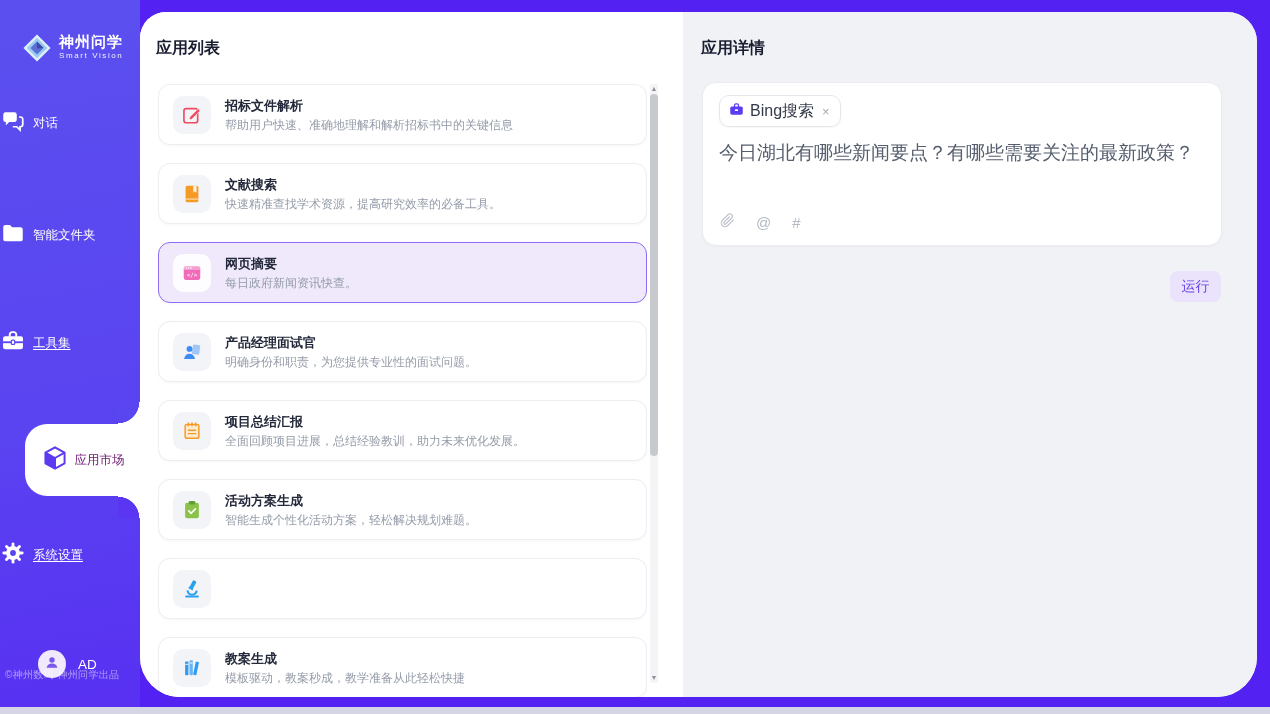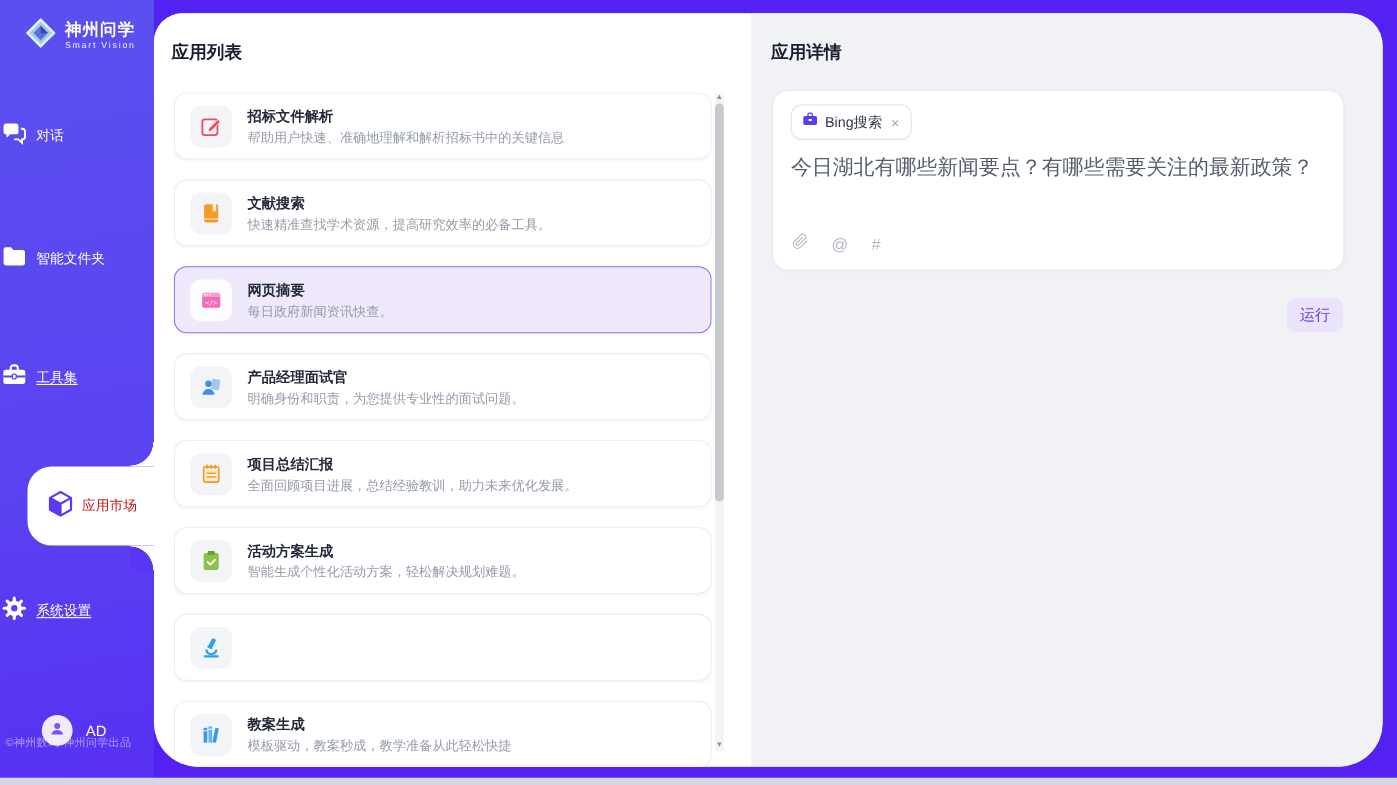--- a/index.html
+++ b/index.html
@@ -8,34 +8,34 @@
     background:#5322f3;
     font-family:"Liberation Sans","DejaVu Sans",sans-serif;
     -webkit-font-smoothing:antialiased;
   }
   
   .sidebar{
     position:absolute;left:0;top:0;width:140px;height:708px;
     background:linear-gradient(170deg,#5b50ef 0%,#5a43f1 60%,#5830f2 100%);
     z-index:3;
   }
-  .logo{position:absolute;top:15px;left:22px;display:flex;align-items:center;gap:7px;}
+  .logo{position:absolute;top:33px;left:22px;display:flex;gap:7px;}
   .brand-name{color:#fff;font-size:15px;font-weight:700;letter-spacing:1px;line-height:17px;}
   .brand-sub{color:rgba(255,255,255,.92);font-size:8px;letter-spacing:1.6px;margin-top:1px;}
   .nav-item{
     position:absolute;left:0;width:140px;display:flex;flex-direction:row;
     align-items:center;gap:7px;color:#fff;cursor:pointer;
   }
   .nav-label{font-size:12.5px;color:#fff;}
   .nav-label.u{text-decoration:underline;text-underline-offset:2px;}
   .nav-item.active{
     left:25px;width:115px;height:72px;background:#fff;
     border-radius:22px 0 0 22px;justify-content:center;gap:6px;
   }
-  .nav-item.active .nav-label{color:#b91c1c;}
+  .nav-item.active .nav-label{color:#701a75;}
   .nav-item.active::before,.nav-item.active::after{
     content:"";position:absolute;right:0;width:22px;height:22px;pointer-events:none;
   }
   .nav-item.active::before{top:-22px;background:radial-gradient(circle 22px at 0 0,#5a46f1 0 21px,#ffffff 21.5px);}
   .nav-item.active::after{bottom:-22px;background:radial-gradient(circle 22px at 0 100%,#5a36f2 0 21px,#ffffff 21.5px);}
   .user-row{position:absolute;left:38px;bottom:30px;display:flex;align-items:center;gap:12px;cursor:pointer;}
   .avatar{width:28px;height:28px;border-radius:50%;background:#f0eafc;display:flex;align-items:center;justify-content:center;}
   .user-name{color:#fff;font-size:13.5px;}
   .copyright{position:absolute;left:5px;bottom:26px;font-size:10px;color:rgba(255,255,255,.5);white-space:nowrap;letter-spacing:.3px;}
   
@@ -71,21 +71,21 @@
   .detail-panel .panel-title{left:18px;}
   .detail-card{
     position:absolute;left:19px;top:70px;width:520px;height:164px;box-sizing:border-box;
     background:#fff;border:1px solid #ebecf1;border-radius:14px;box-shadow:0 1px 3px rgba(20,24,48,.03);
   }
   .chip{
     display:inline-flex;align-items:center;gap:6px;height:32px;box-sizing:border-box;
     margin:12px 0 0 16px;padding:0 10px 0 9px;border:1px solid #e4e6eb;border-radius:10px;
     background:#fff;cursor:pointer;box-shadow:0 1px 2px rgba(20,24,48,.04);
   }
-  .chip-label{font-size:13px;color:#333a47;}
+  .chip-label{font-size:16px;color:#333a47;}
   .chip-x{font-size:13px;color:#a3a8b1;margin-left:2px;cursor:pointer;line-height:1;}
   .query{margin:17px 16px 0;font-size:19px;color:#565e6d;line-height:18px;cursor:text;}
   .attach-row{position:absolute;left:17px;bottom:13px;display:flex;align-items:center;gap:21px;color:#b4bac4;}
   .attach-glyph{font-size:15px;color:#b4bac4;cursor:pointer;line-height:1;}
   .run-btn{
     position:absolute;top:259px;right:36px;width:51px;height:31px;border:none;border-radius:8px;
     background:#ebe2fb;color:#6a44e8;font-size:14px;cursor:pointer;
     font-family:"Liberation Sans","DejaVu Sans",sans-serif;
   }
   

